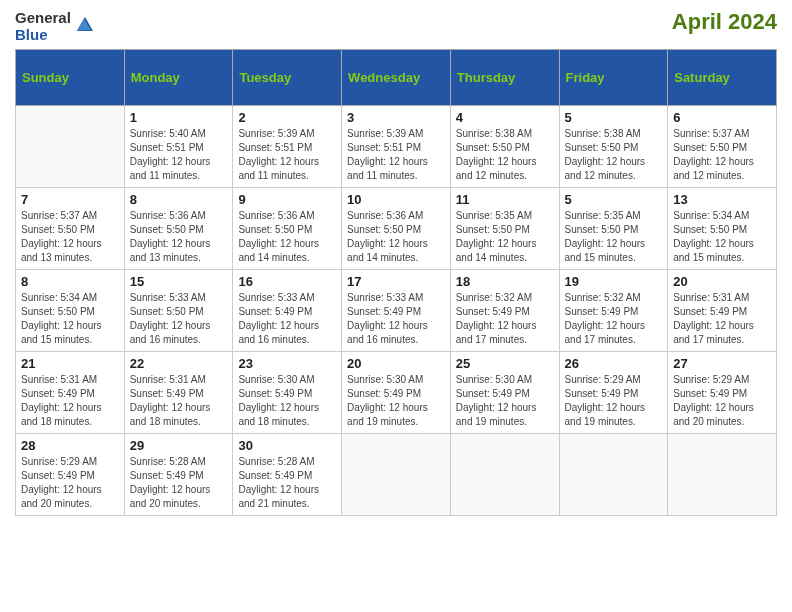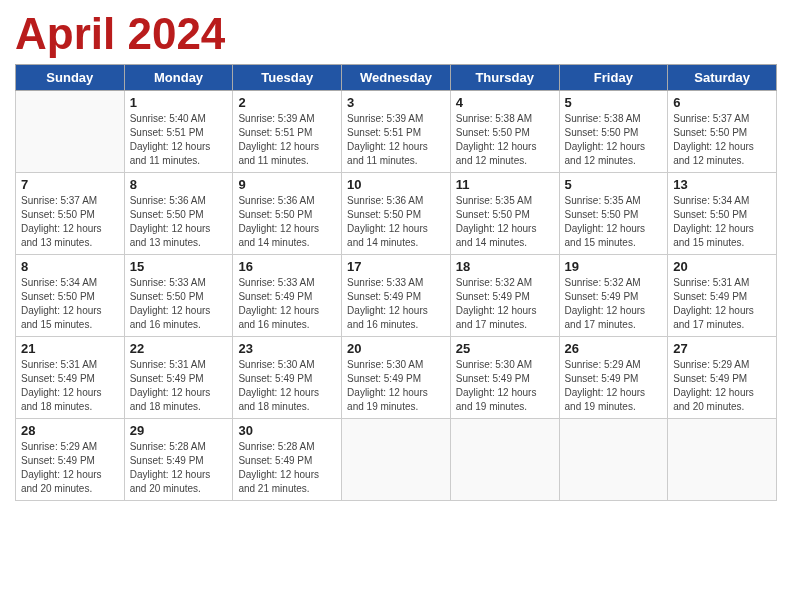--- a/index.html
+++ b/index.html
@@ -38,39 +38,39 @@
     .logo-icon {
       width: 24px;
       height: 24px;
       margin-left: 2px;
       margin-top: -4px;
     }
     .title-area {
       text-align: right;
     }
     .month-title {
-      font-size: 44px;
-      font-weight: bold;
-      color: #b91c1c;
+      font-size: 22px;
+      font-weight: bold;
+      color: #4d7c0f;
       line-height: 1.1;
     }
     .subtitle {
       font-size: 14px;
       color: #555;
     }
     .calendar {
       width: 100%;
       border-collapse: collapse;
       table-layout: fixed;
     }
     .calendar th {
       background: #2255a4;
-      color: #ffffff;
-      text-align: center;
-      padding: 5px 6px;
+      color: #84cc16;
+      text-align: left;
+      padding: 20px 6px;
       font-size: 13px;
       border: 1px solid #aaa;
     }
     .calendar td {
       vertical-align: top;
       border: 1px solid #ccc;
       padding: 4px 5px;
       font-size: 10.5px;
       color: #333;
       background: #fff;
@@ -89,20 +89,30 @@
     .day-info {
       font-size: 10px;
       color: #444;
       line-height: 1.4;
     }
   </style>
 </head>
 <body>
 
 <div class="header">
+  <div class="logo">
+    <div class="logo-text">
+      <span class="logo-general">General</span>
+      <span class="logo-blue">Blue</span>
+    </div>
+    <svg class="logo-icon" viewBox="0 0 24 24" xmlns="http://www.w3.org/2000/svg">
+      <polygon points="4,18 12,4 20,18" fill="#2255a4"></polygon>
+      <polygon points="12,18 20,4 28,18" fill="#4488cc" transform="translate(-6,2) scale(0.85)"></polygon>
+    </svg>
+  </div>
   <div class="title-area">
     <div class="month-title">April 2024</div>
   </div>
 </div>
 
 <table class="calendar">
   <thead>
     <tr id="header-row">
         <th>Sunday</th>
         <th>Monday</th>

